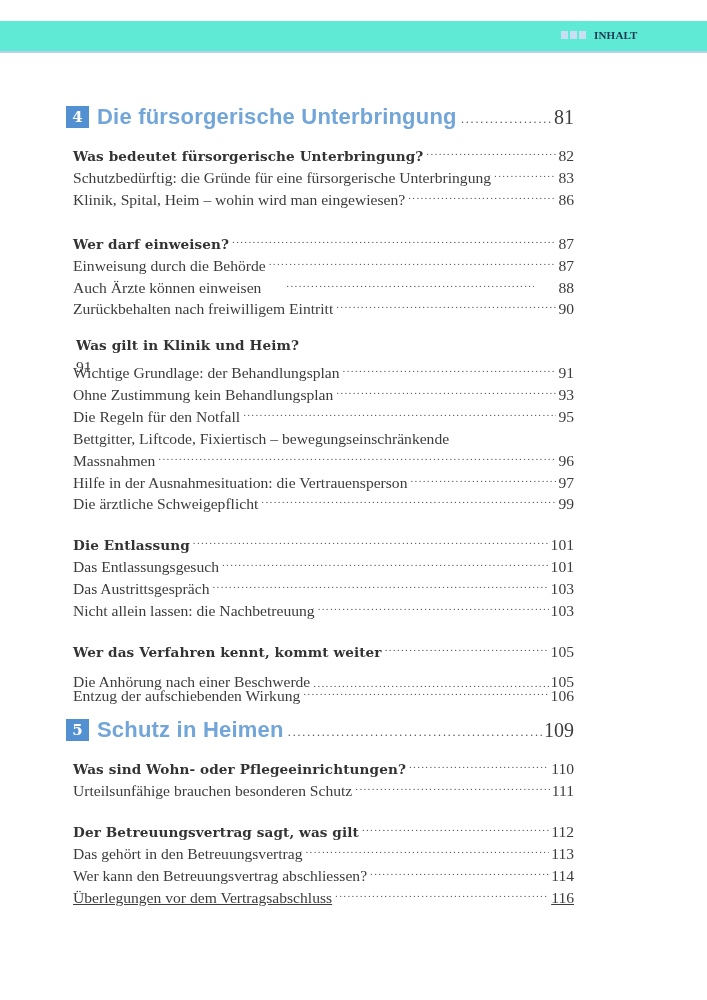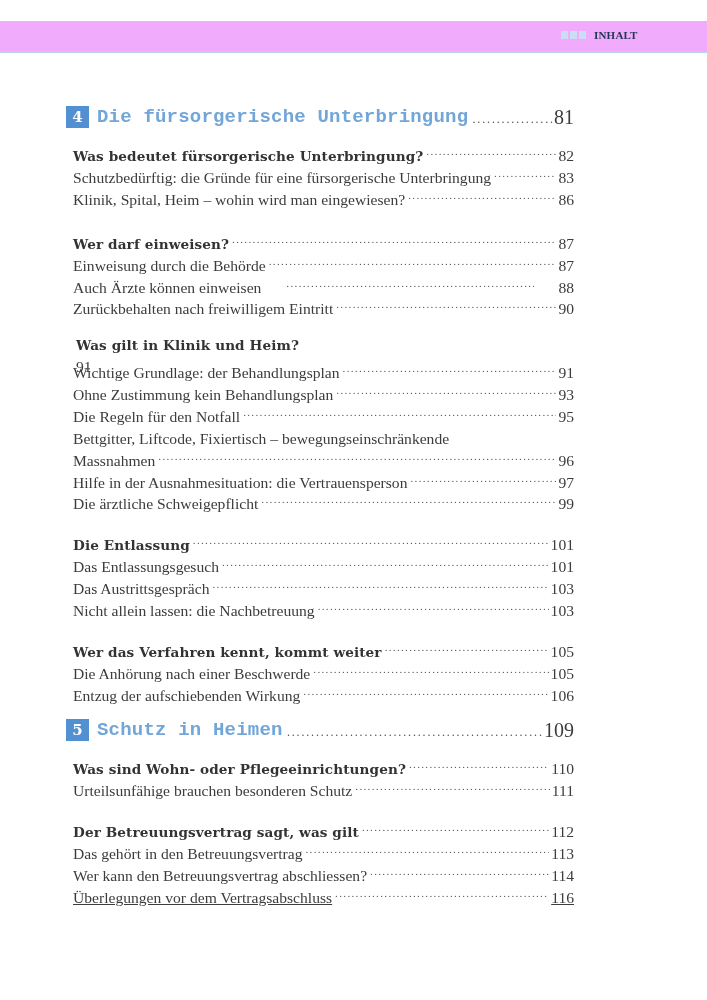--- a/index.html
+++ b/index.html
@@ -4,21 +4,21 @@
   <style>
     html, body { margin: 0; padding: 0; }
     body {
       width: 707px; height: 1000px; position: relative; overflow: hidden;
       background: #ffffff;
       font-family: "DejaVu Serif", "Liberation Serif", serif;
       color: #3a3a3a;
     }
     .header-bar {
       position: absolute; left: 0; top: 21px; width: 707px; height: 32px;
-      background: #f0abfc;
+      background: #5eead4;
       border-bottom: 2px solid #b7d1ec;
       box-sizing: border-box;
     }
     .header-marker {
       position: absolute; top: 10px; left: 561px; display: flex; gap: 2px;
     }
     .header-marker span {
       display: block; width: 7px; height: 8px; background: #c9ddf3;
     }
     .header-label {
@@ -53,22 +53,22 @@
       position: absolute; left: 66px; width: 508px; height: 26px;
       display: flex; align-items: center; white-space: nowrap;
     }
     .chapter .num {
       flex: 0 0 auto; width: 23px; height: 22px; background: #5390d2; color: #ffffff;
       font-family: "DejaVu Serif", serif; font-weight: bold; font-size: 15px;
       display: flex; align-items: center; justify-content: center;
       margin-right: 8px;
     }
     .chapter .ctitle {
-      flex: 0 0 auto; font-family: Liberation Mono, monospace;
-      font-weight: bold; font-size: 19px; color: #72a5d8; letter-spacing: 0.2px;
+      flex: 0 0 auto; font-family: Liberation Sans, sans-serif;
+      font-weight: bold; font-size: 22px; color: #72a5d8; letter-spacing: 0.2px;
     }
     .chapter .leader {
       flex: 1 1 auto; overflow: hidden; position: relative; height: 26px; margin: 0 1px 0 4px;
     }
     .chapter .leader::before {
       content: "........................................................................................................................................................................................................................";
       position: absolute; left: 0; bottom: 5px; font-size: 11px; letter-spacing: 1.35px;
       color: #555; line-height: 1;
     }
     .chapter .cpage {
@@ -193,21 +193,21 @@
     <span class="title">Nicht allein lassen: die Nachbetreuung</span>
     <span class="leader"></span>
     <span class="page">103</span>
   </div>
 
   <div class="row bold" style="top:635px;">
     <span class="title">Wer das Verfahren kennt, kommt weiter</span>
     <span class="leader"></span>
     <span class="page">105</span>
   </div>
-  <div class="row" style="top:657px;">
+  <div class="row" style="top:671px;align-items:flex-end;">
     <span class="title">Die Anhörung nach einer Beschwerde</span>
     <span class="leader"></span>
     <span class="page">105</span>
   </div>
   <div class="row" style="top:679px;">
     <span class="title">Entzug der aufschiebenden Wirkung</span>
     <span class="leader"></span>
     <span class="page">106</span>
   </div>
 

